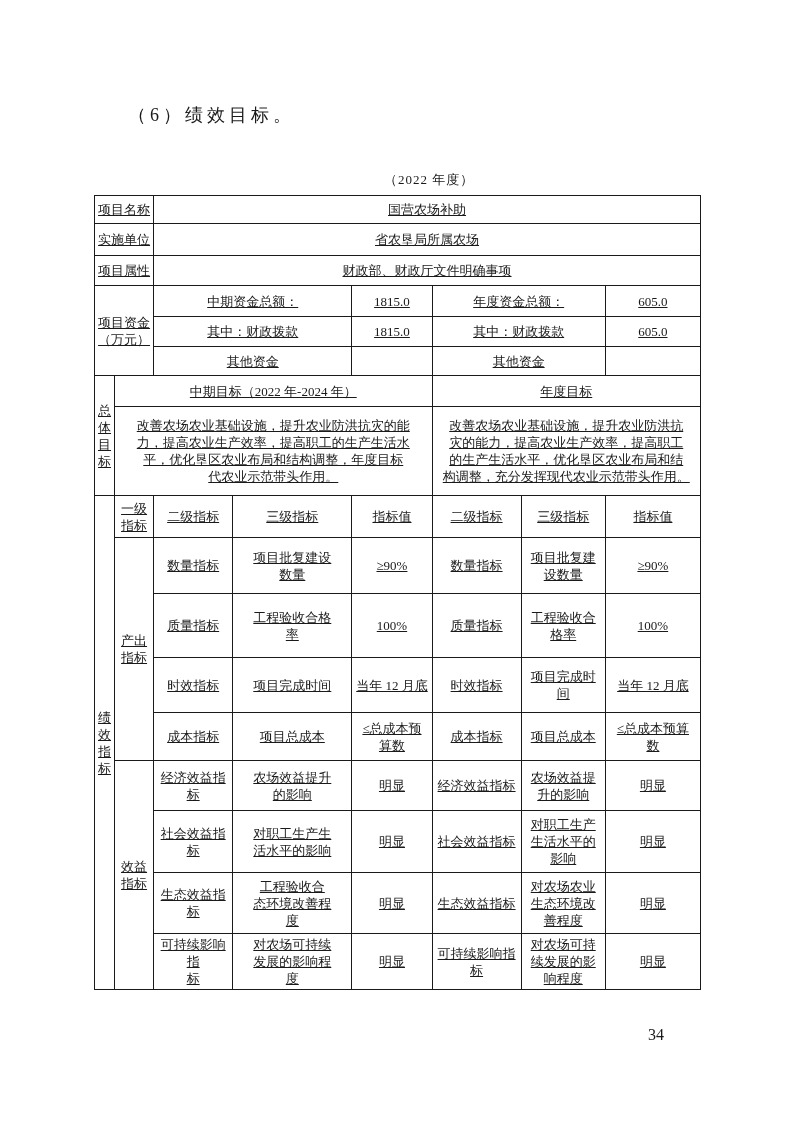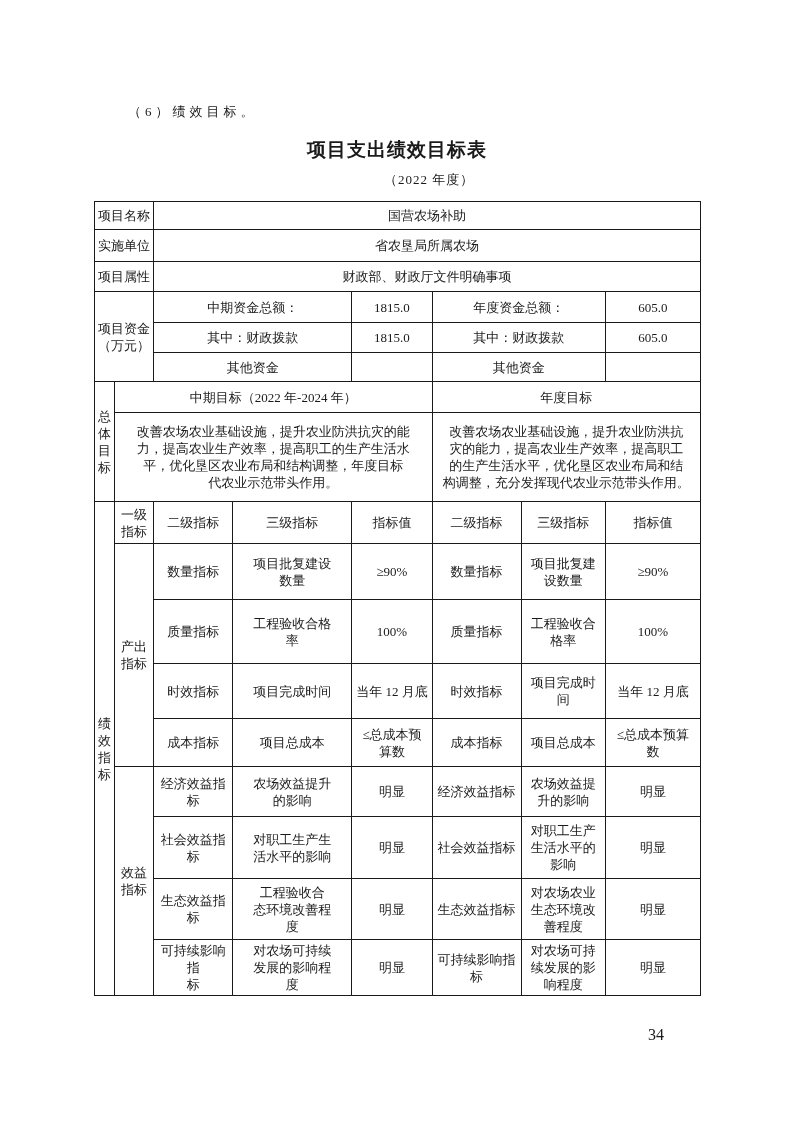--- a/index.html
+++ b/index.html
@@ -1,28 +1,28 @@
 <!DOCTYPE html>
 <html><head>
 <meta charset="utf-8">
 <style>
   html,body{margin:0;padding:0;}
   body{
     width:794px;height:1122px;background:#ffffff;position:relative;
     font-family:"Liberation Serif", serif;color:#1a1a1a;
   }
   .page{position:absolute;inset:0;}
-  .heading{position:absolute;top:103px;left:128px;font-size:13px;letter-spacing:4px;}
+  .heading{position:absolute;top:103px;left:128px;font-size:18px;letter-spacing:4px;}
   .doc-title{position:absolute;top:137px;left:0;width:794px;text-align:center;
     font-size:19px;font-weight:bold;letter-spacing:1px;}
   .doc-subtitle{position:absolute;top:171px;left:0;width:794px;text-align:center;
     font-size:13px;letter-spacing:1px;margin-left:32px;}
   table.main{
-    position:absolute;top:201px;left:94px;width:607px;
-    border-collapse:collapse;table-layout:fixed;
+    position:absolute;top:195px;left:94px;width:607px;
+    border-collapse:collapse;table-layout:fixed;text-decoration:underline;
   }
   table.main td{
     border:1px solid #1a1a1a;font-size:13px;line-height:17px;
     vertical-align:middle;text-align:center;padding:1px 2px;
     white-space:pre-line;overflow:hidden;word-break:break-all;
   }
   td.vlabel{padding:0;line-height:24px;}
   td.vlabel-tall{padding:0;line-height:27px;}
   td.lvl1{padding:0;}
   td.l2cell{font-size:12.5px;padding:1px 0;}
@@ -34,21 +34,20 @@
   td.goalhead{font-size:13.5px;}
   td.inforow{font-size:13.5px;}
   .pagenum{position:absolute;top:1026px;left:648px;font-size:16px;}
 </style>
 </head>
 <body>
 
 <div class="page">
 
   <div class="heading">（6）绩效目标。</div>
-  <div class="doc-title">项目支出绩效目标表</div>
   <div class="doc-subtitle">（2022 年度）</div>
 
   <table class="main">
     <colgroup>
       <col style="width:20px">
         <col style="width:39px">
         <col style="width:79px">
         <col style="width:119px">
       <col style="width:80px">
         <col style="width:89px">

